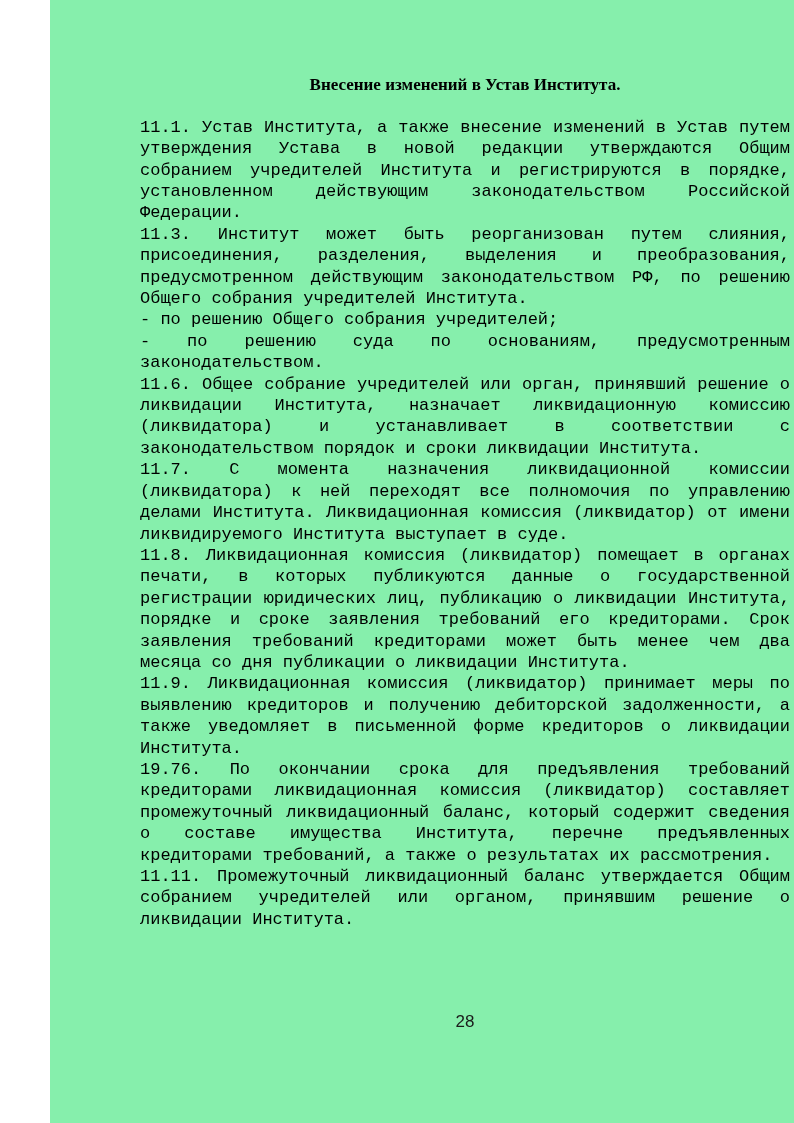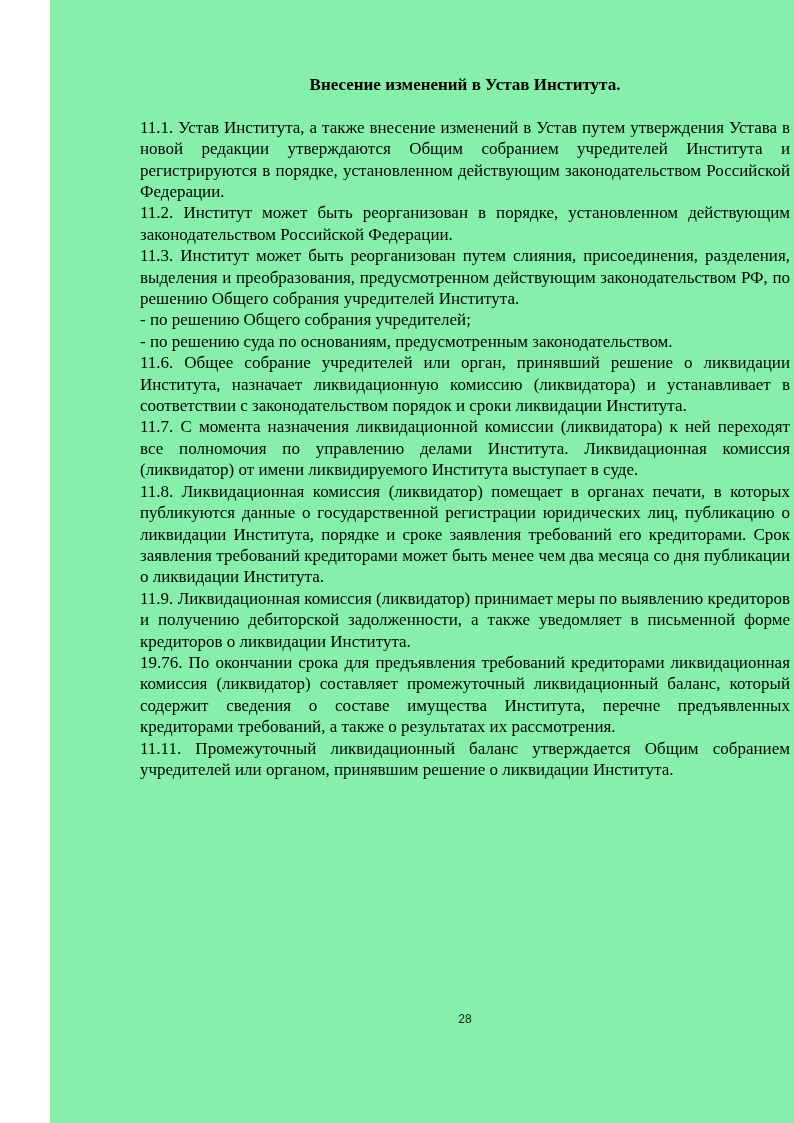--- a/index.html
+++ b/index.html
@@ -35,40 +35,40 @@
   .title {
     font-size: 17px;
     font-weight: bold;
     text-align: center;
     margin: 0 0 21.4px 0;
     line-height: 21.4px;
   }
   .para {
     margin: 0;
     text-align: justify;
+    font-family: Liberation Mono, monospace;
   }
   .page-number {
     position: absolute;
     top: 1012px;
     left: 90px;
     width: 650px;
     text-align: center;
     font-family: "Liberation Sans", "DejaVu Sans", sans-serif;
-    font-size: 12px;
+    font-size: 17px;
     color: #1a1a1a;
   }
 </style>
 </head>
 <body>
 
 <div class="page">
   <div class="content">
     <h1 class="title">Внесение изменений в Устав Института.</h1>
     <p class="para">11.1. Устав Института, а также внесение изменений в Устав путем утверждения Устава в новой редакции утверждаются Общим собранием учредителей Института и регистрируются в порядке, установленном действующим законодательством Российской Федерации.</p>
-    <p class="para">11.2. Институт может быть реорганизован в порядке, установленном действующим законодательством Российской Федерации.</p>
     <p class="para">11.3. Институт может быть реорганизован путем слияния, присоединения, разделения, выделения и преобразования, предусмотренном действующим законодательством РФ, по решению Общего собрания учредителей Института.</p>
     <p class="para">- по решению Общего собрания учредителей;</p>
     <p class="para">- по решению суда по основаниям, предусмотренным законодательством.</p>
     <p class="para">11.6. Общее собрание учредителей или орган, принявший решение о ликвидации Института, назначает ликвидационную комиссию (ликвидатора) и устанавливает в соответствии с законодательством порядок и сроки ликвидации Института.</p>
     <p class="para">11.7. С момента назначения ликвидационной комиссии (ликвидатора) к ней переходят все полномочия по управлению делами Института. Ликвидационная комиссия (ликвидатор) от имени ликвидируемого Института выступает в суде.</p>
     <p class="para">11.8. Ликвидационная комиссия (ликвидатор) помещает в органах печати, в которых публикуются данные о государственной регистрации юридических лиц, публикацию о ликвидации Института, порядке и сроке заявления требований его кредиторами. Срок заявления требований кредиторами может быть менее чем два месяца со дня публикации о ликвидации Института.</p>
     <p class="para">11.9. Ликвидационная комиссия (ликвидатор) принимает меры по выявлению кредиторов и получению дебиторской задолженности, а также уведомляет в письменной форме кредиторов о ликвидации Института.</p>
     <p class="para">19.76. По окончании срока для предъявления требований кредиторами ликвидационная комиссия (ликвидатор) составляет промежуточный ликвидационный баланс, который содержит сведения о составе имущества Института, перечне предъявленных кредиторами требований, а также о результатах их рассмотрения.</p>
     <p class="para">11.11. Промежуточный ликвидационный баланс утверждается Общим собранием учредителей или органом, принявшим решение о ликвидации Института.</p>
   </div>

